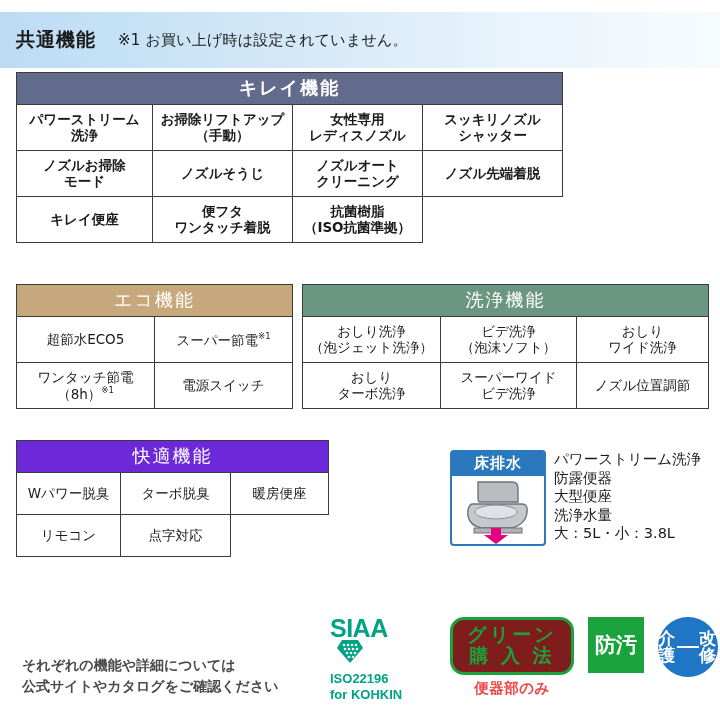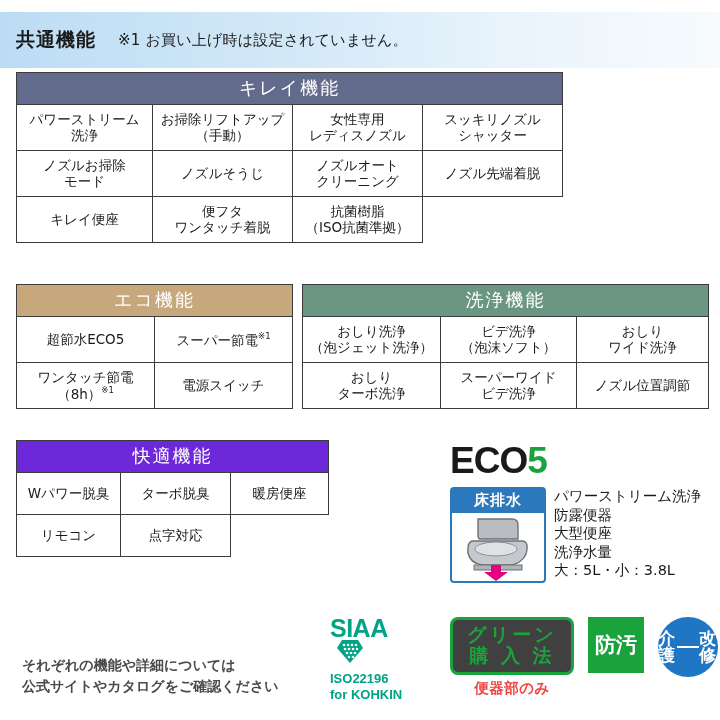--- a/index.html
+++ b/index.html
@@ -52,21 +52,21 @@
   #table-kirei { left:16px; top:72px;  width:546px; }
   #table-eco   { left:16px; top:284px; width:276px; }
   #table-sensei{ left:302px;top:284px; width:406px; }
   #table-kaiteki{left:16px; top:440px; width:312px; }
 
   #table-kirei  .thead-cell{ background:#636b8c; }
   #table-eco    .thead-cell{ background:#c6a87c; }
   #table-sensei .thead-cell{ background:#6a9682; }
   #table-kaiteki .thead-cell{ background:#6d28d9;margin-top:28px; }
 
-  #table-kirei  td{ height:46px; }
+  #table-kirei  td{ height:46px;font-weight:bold; }
   #table-eco    td{ height:46px; }
   #table-sensei td{ height:46px; }
   #table-kaiteki td{ height:42px; }
   .thead-cell{ height:30px !important; }
 
   
   #eco5-block{ position:absolute; left:450px; top:442px; width:262px; }
   #eco5-logo{ font-size:37px; font-weight:bold; letter-spacing:-1px; line-height:1;
               font-family:"Liberation Sans",sans-serif; }
   #eco5-logo .eco-word{ color:#1a1a1a; }
@@ -101,23 +101,23 @@
   #siaa-main{ display:flex; align-items:flex-start;flex-direction:column; }
   #siaa-word{ font-family:"Liberation Sans",sans-serif; font-weight:bold; font-size:25px;
               color:#00a383; line-height:0.95; letter-spacing:-0.5px; }
   #siaa-iso{ font-family:"Liberation Sans",sans-serif; font-weight:bold; font-size:13px;
              color:#00a383; line-height:1.25; margin-top:2px; }
   #siaa-kohkin{ font-family:"Liberation Sans",sans-serif; font-weight:bold; font-size:13px;
                 color:#00a383; line-height:1.25; }
 
   #badge-green{ margin-left:12px; width:124px; text-align:center; }
   #green-box{
-    border:3px solid #1aa33c; border-radius:8px; color:#1aa33c;
+    border:3px solid #1aa33c; border-radius:14px; color:#1aa33c;
     font-weight:bold; font-size:19px; line-height:1.12; padding:4px 0 5px 0;
-    letter-spacing:3px; background:#404040;
+    letter-spacing:3px; background:#7f1d1d;
   }
   #green-caption{ margin-top:4px; font-size:14.5px; color:#ef4444; font-weight:bold; letter-spacing:0.5px; }
 
   #badge-bouo{ margin-left:14px; }
   #bouo-box{
     width:56px; height:56px; background:#1aa33c; color:#ffffff;
     font-weight:bold; font-size:21px; display:flex; align-items:center;
     justify-content:center; letter-spacing:0px;
   }
 
@@ -230,23 +230,20 @@
     </tr>
     <tr>
       <td>リモコン</td>
       <td>点字対応</td>
       <td class="blank"></td>
     </tr>
   </tbody>
 </table>
 
 <div id="eco5-block">
-  <div id="eco5-logo">
-    <span class="eco-word">ECO</span><span class="eco-num">5</span>
-  </div>
 
   <div id="eco5-row">
     <div id="drain-icon">
       <div id="drain-icon-label">床排水</div>
       <div id="drain-icon-art">
         <svg width="92" height="68" viewBox="0 0 92 68">
           <path d="M26 6 L60 6 Q66 6 66 12 L66 26 L28 26 Q26 26 26 22 Z" fill="#b9bdc2" stroke="#6d7277" stroke-width="1.4"></path>
           <path d="M20 28 L70 28 Q76 28 75 36 Q74 48 60 52 L30 52 Q18 50 16 40 Q15 30 20 28 Z" fill="#c5c9ce" stroke="#6d7277" stroke-width="1.4"></path>
           <ellipse cx="44" cy="36" rx="21" ry="7" fill="#dfe2e5" stroke="#8b9095" stroke-width="1"></ellipse>
           <rect x="22" y="52" width="48" height="5" fill="#b0b4b9" stroke="#6d7277" stroke-width="1"></rect>

